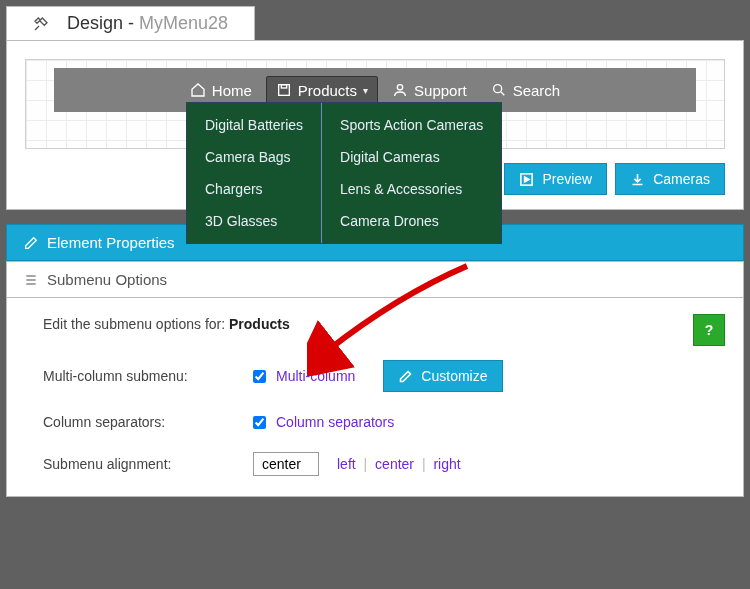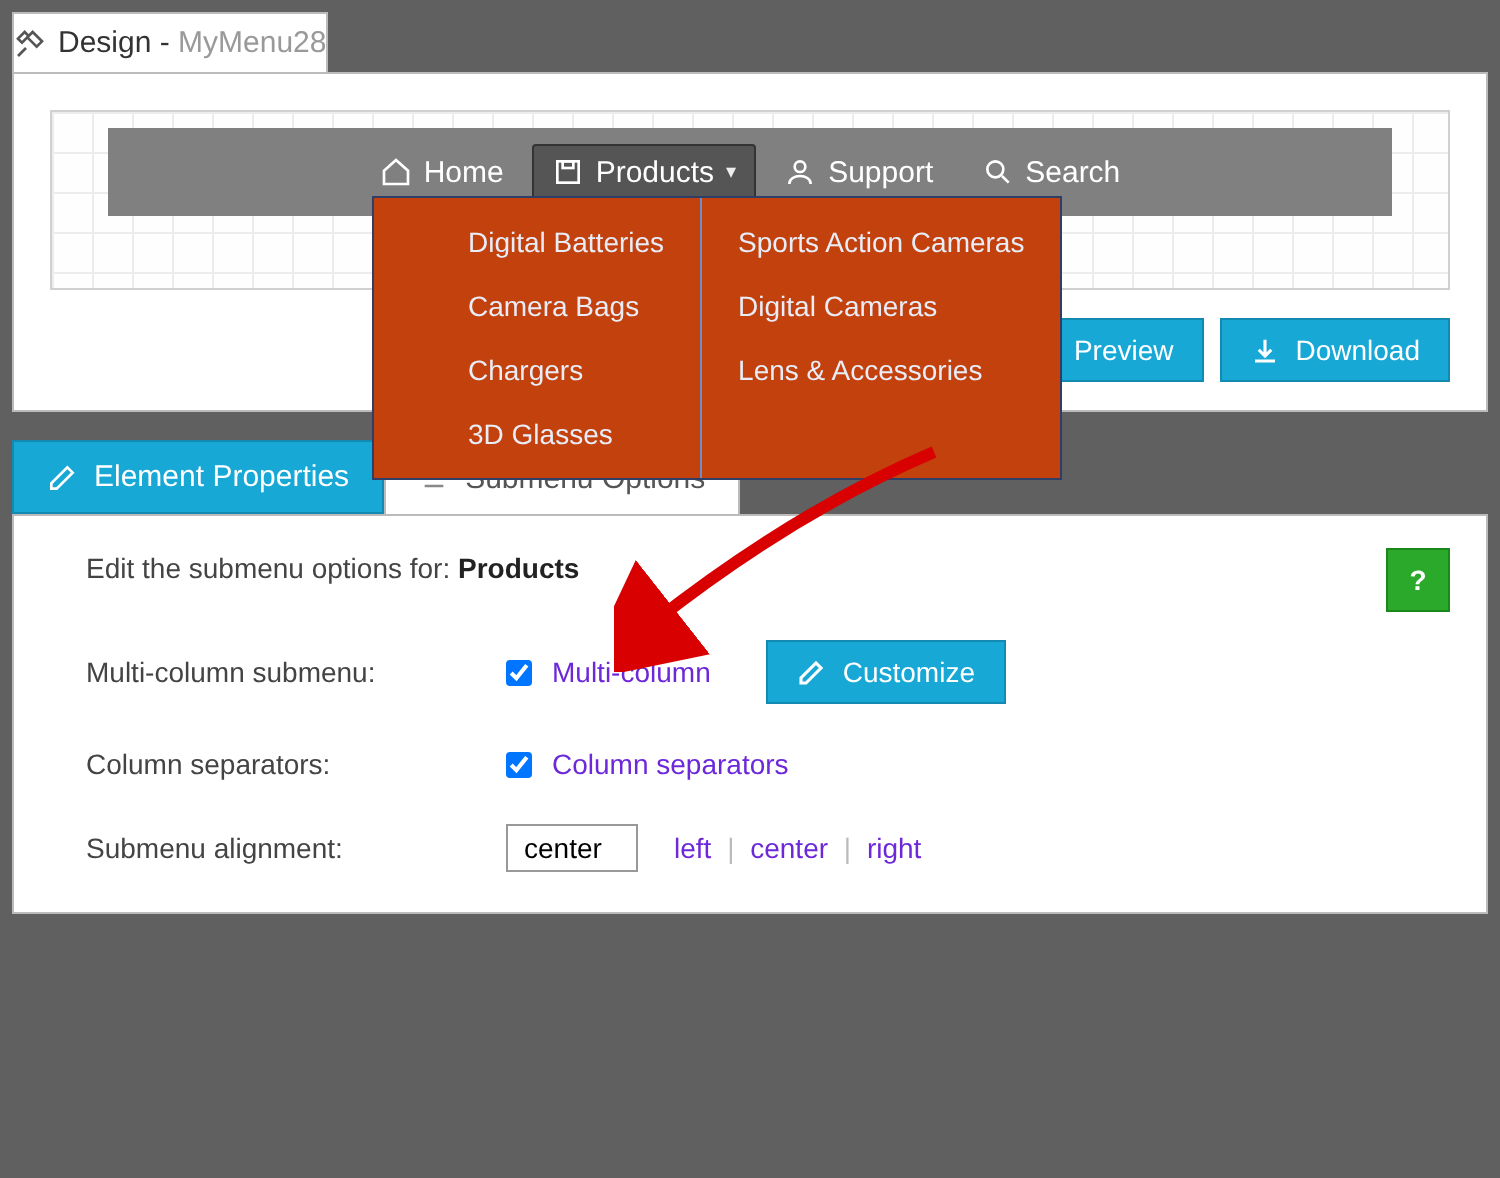--- a/index.html
+++ b/index.html
@@ -10,26 +10,26 @@
       width: 750px;
       height: 589px;
       overflow: hidden;
       position: relative;
     }
     .tab-bar { display: flex; padding: 0 6px; }
     .tab {
       background: #fff;
       border: 1px solid #bbb;
       border-bottom: none;
-      padding: 6px 0;
-      display: flex;
-      align-items: center;
-      gap: 6px;
+      padding: 6px 26px;
+      display: flex;
+      align-items: center;
+      gap: 18px;
       color: #333;
-      font-size: 15px;
+      font-size: 18px;
     }
     .tab .sub { color: #999; }
     .tools-icon { width: 16px; height: 16px; }
 
     .panel {
       background: #fff;
       border: 1px solid #bbb;
       margin: 0 6px;
       padding: 18px 0 14px;
     }
@@ -67,24 +67,23 @@
       border: 1px solid #333;
       border-radius: 2px;
       padding: 5px 9px;
     }
     .chev { font-size: 10px; opacity: .9; }
 
     .dropdown {
       position: absolute;
       top: 34px;
       left: 132px;
-      background: #c2410c;
+      background: #14532d;
       border: 1px solid #2f3e66;
       display: flex;
-      padding-left: 29px;
     }
     .ddcol { padding: 6px 0; }
     .ddcol.sep { border-right: 1px solid #718bc9; }
     .ddrow {
       color: #e8ecf7;
       padding: 8px 18px;
       font-size: 14px;
       white-space: nowrap;
     }
 
@@ -103,20 +102,21 @@
       align-items: center;
       gap: 8px;
       font-size: 14px;
       cursor: pointer;
     }
     .btn svg { width: 15px; height: 15px; }
 
     .tab-bar2 {
       display: flex;
       margin: 14px 6px 0;
+      flex-direction: column;
     }
     .tab2 {
       padding: 9px 16px;
       display: flex;
       align-items: center;
       gap: 8px;
       font-size: 15px;
       cursor: pointer;
       border: 1px solid transparent;
     }
@@ -237,20 +237,21 @@
         <div class="ddcol sep">
           <div class="ddrow">Digital Batteries</div>
           <div class="ddrow">Camera Bags</div>
           <div class="ddrow">Chargers</div>
           <div class="ddrow">3D Glasses</div>
         </div>
         <div class="ddcol">
           <div class="ddrow">Sports Action Cameras</div>
           <div class="ddrow">Digital Cameras</div>
           <div class="ddrow">Lens &amp; Accessories</div>
+          <div class="ddrow">Camera Drones</div>
         </div>
       </div>
     </div>
   </div>
 
   <div class="action-row">
     <div class="btn">
       <svg viewBox="0 0 24 24" fill="none" stroke="#fff" stroke-width="2.5">
           <path d="M4 12a8 8 0 0 1 14-5M20 12a8 8 0 0 1-14 5"></path>
           <path d="M18 3v5h-5M6 21v-5h5"></path>
@@ -261,21 +262,21 @@
       <svg viewBox="0 0 24 24" fill="none" stroke="#fff" stroke-width="2.5">
           <rect x="3" y="3" width="18" height="18"></rect>
           <path d="M9 8l7 4-7 4z" fill="#fff"></path>
         </svg>
       <span>Preview</span>
     </div>
     <div class="btn">
       <svg viewBox="0 0 24 24" fill="none" stroke="#fff" stroke-width="2.5">
           <path d="M12 3v12M7 11l5 5 5-5M4 20h16"></path>
         </svg>
-      <span>Download</span>
+      <span>Cameras</span>
     </div>
   </div>
 </div>
 
 <div class="tab-bar2">
   <div class="tab2 primary">
     <svg class="ic" viewBox="0 0 24 24" fill="none" stroke="#fff" stroke-width="2">
         <path d="M4 20h4L20 8l-4-4L4 16z"></path>
       </svg>
     <span>Element Properties</span>

